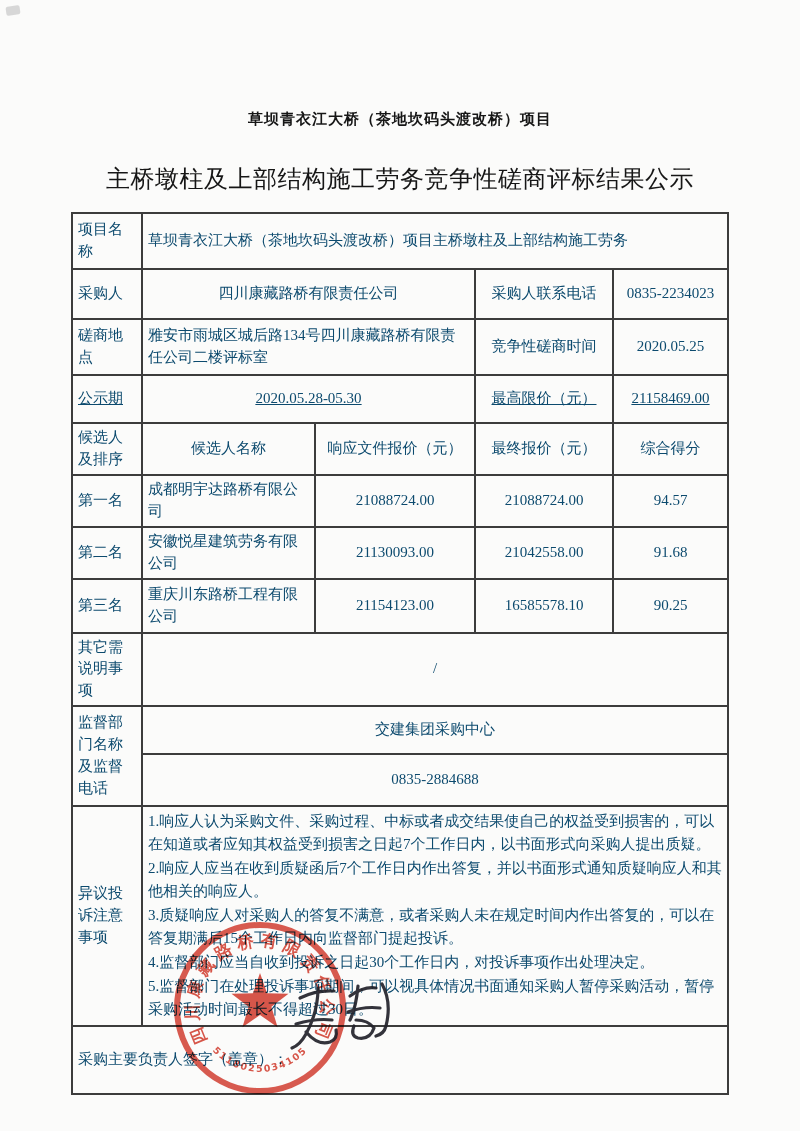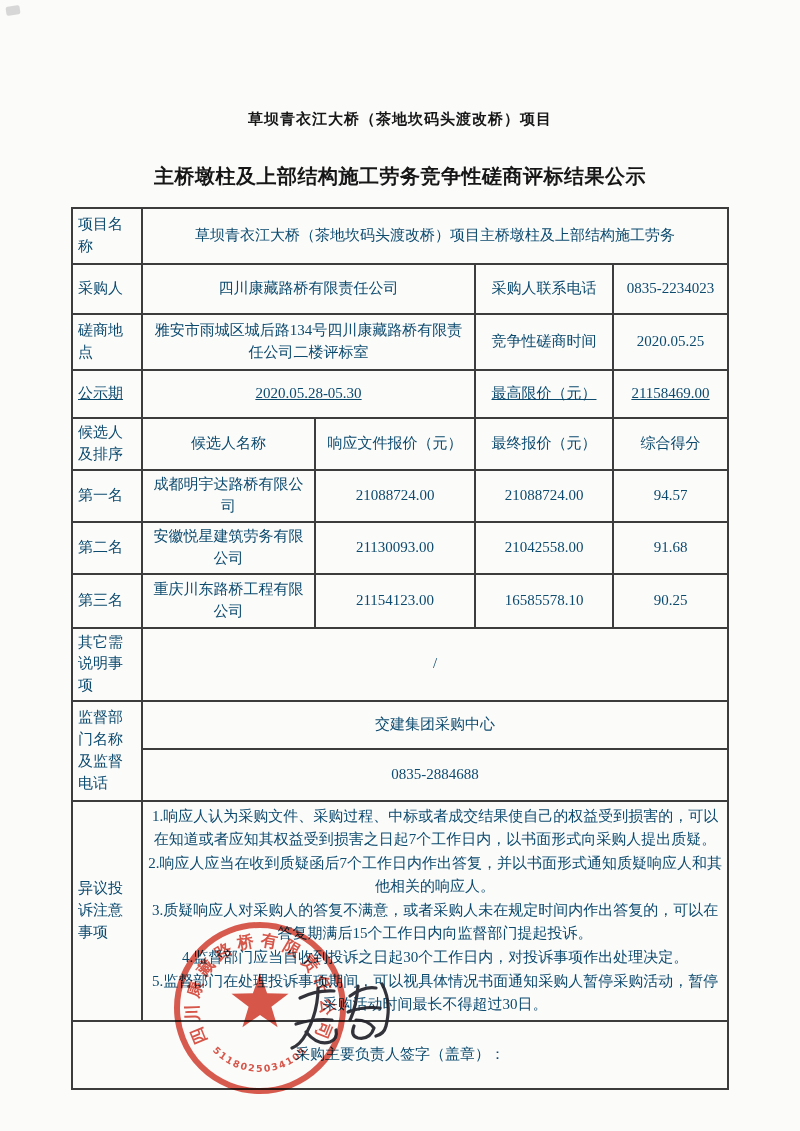--- a/index.html
+++ b/index.html
@@ -10,39 +10,39 @@
     font-family: "Liberation Serif", "DejaVu Serif", serif;
     color: #1f1f1f;
     overflow: hidden;
   }
   .titles { padding-top: 110px; text-align: center; }
   .title1 {
     font-size: 15px; font-weight: bold; letter-spacing: 1px;
     margin-bottom: 34px; color: #161616;
   }
   .title2 {
-    font-size: 20px; font-weight: bold; letter-spacing: 0.5px;
+    font-size: 24px; font-weight: normal; letter-spacing: 0.5px;
     margin-bottom: 17px; color: #161616;
   }
   table.doc {
     width: 656px; margin: 0 auto;
     border-collapse: collapse; table-layout: fixed;
     font-size: 15px; color: #0c4a6e;
   }
   table.doc td {
     border: 2px solid #3c3c3c;
     vertical-align: middle;
     padding: 3px 5px;
     line-height: 1.45;
     word-break: break-all;
     overflow: hidden;
   }
   td.lbl { text-align: left; padding-left: 5px; padding-right: 2px; }
   td.ctr { text-align: center; }
-  td.lft { text-align: center; padding-left: 7px; }
+  td.lft { text-align: left; padding-left: 7px; }
   tr.rh1  { height: 56px; }
   tr.rh2  { height: 50px; padding-left: 36px; }
   tr.rh3  { height: 56px; }
   tr.rh4  { height: 48px; text-decoration: underline; }
   tr.rh5  { height: 52px; padding-left: 48px; }
   tr.rh6  { height: 50px; }
   tr.rh7  { height: 52px; }
   tr.rh8  { height: 54px; }
   tr.rh9  { height: 48px; }
   tr.rh10 { height: 48px; }

